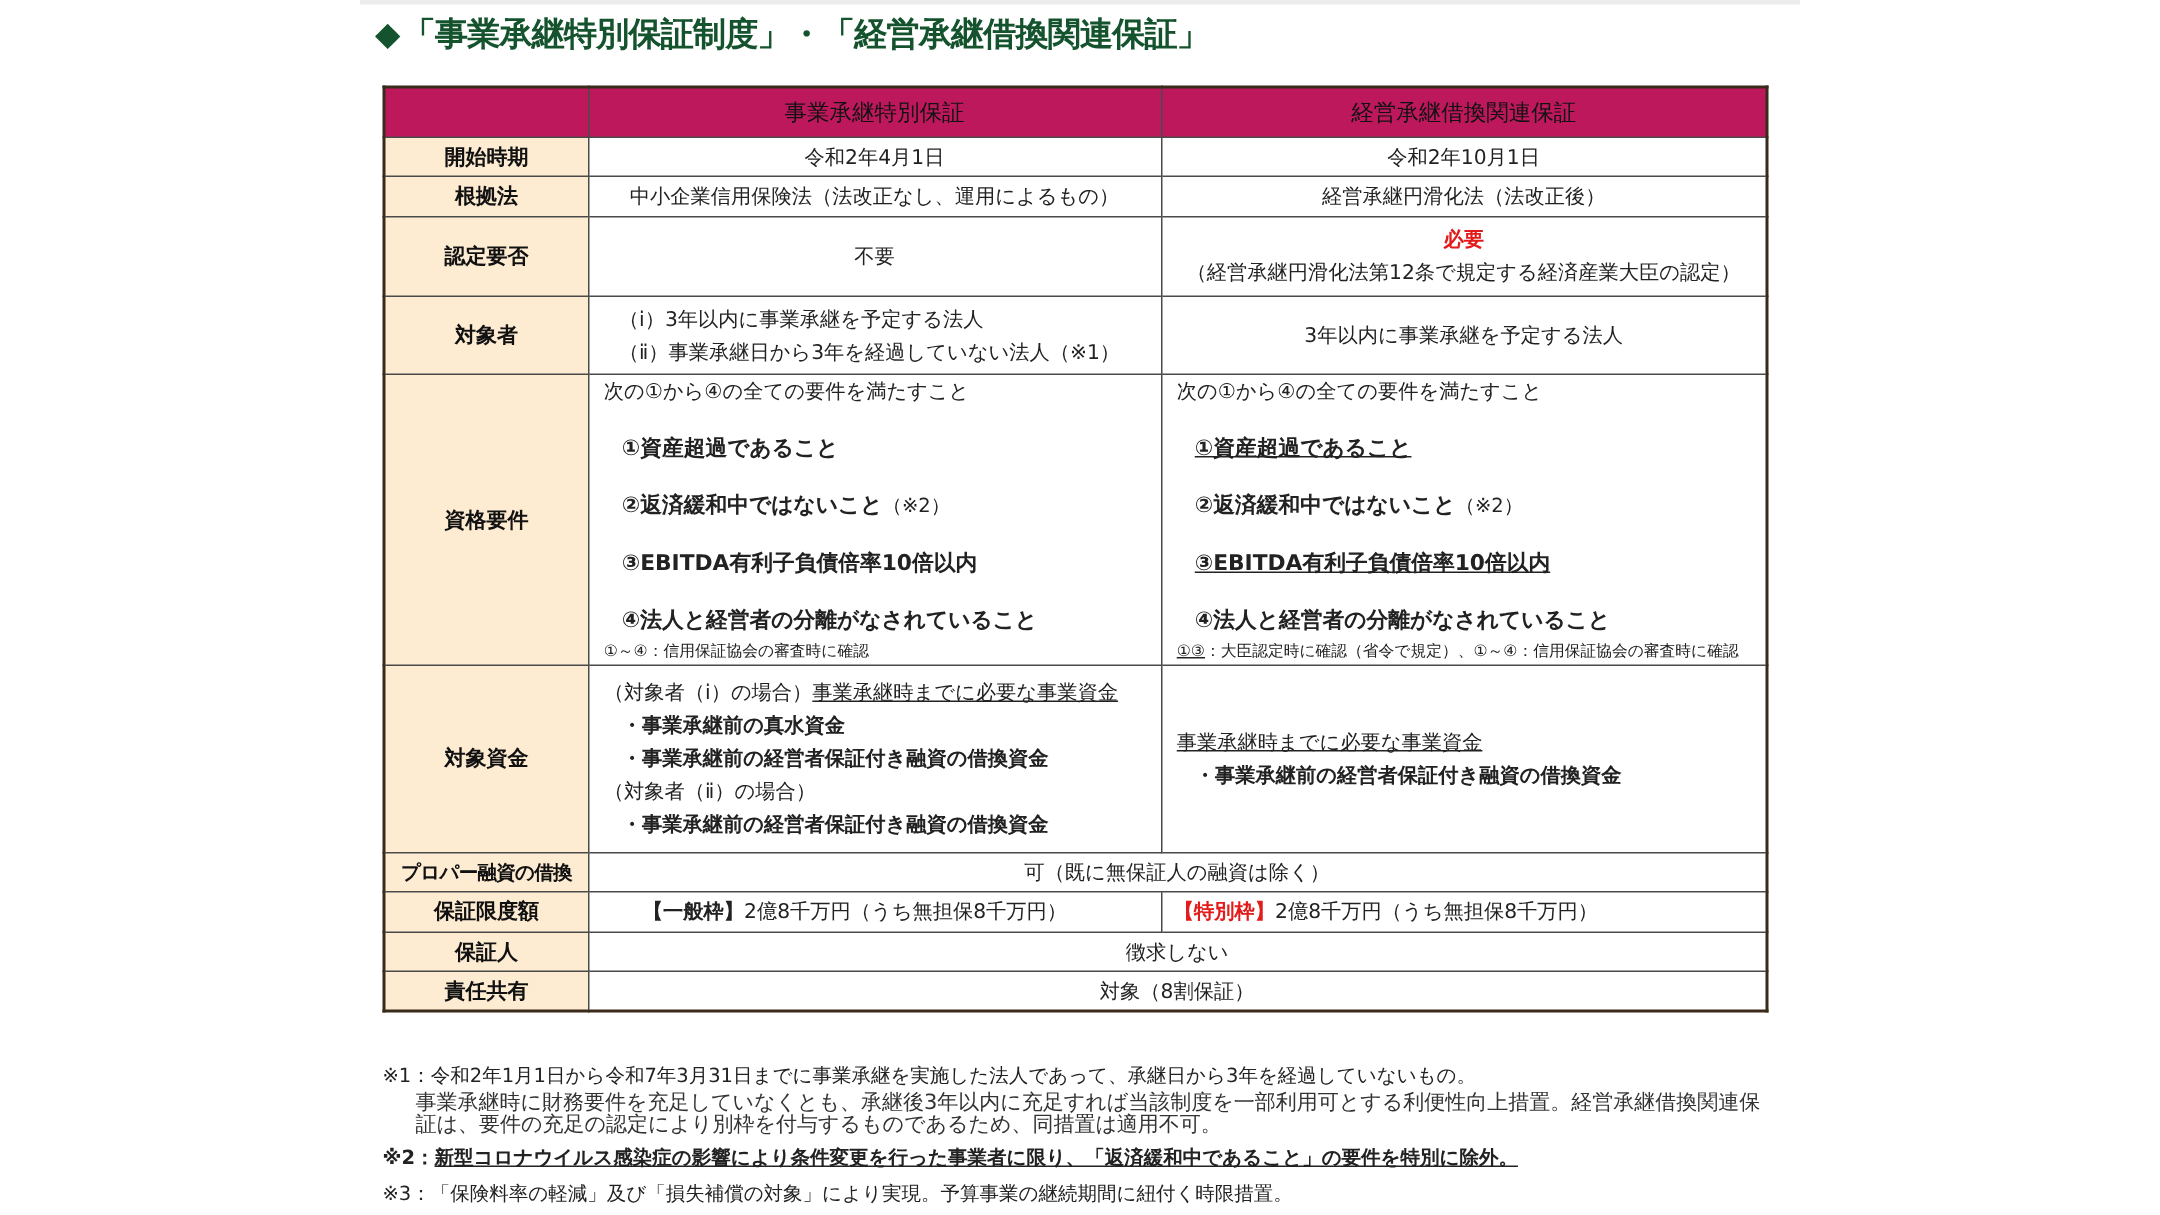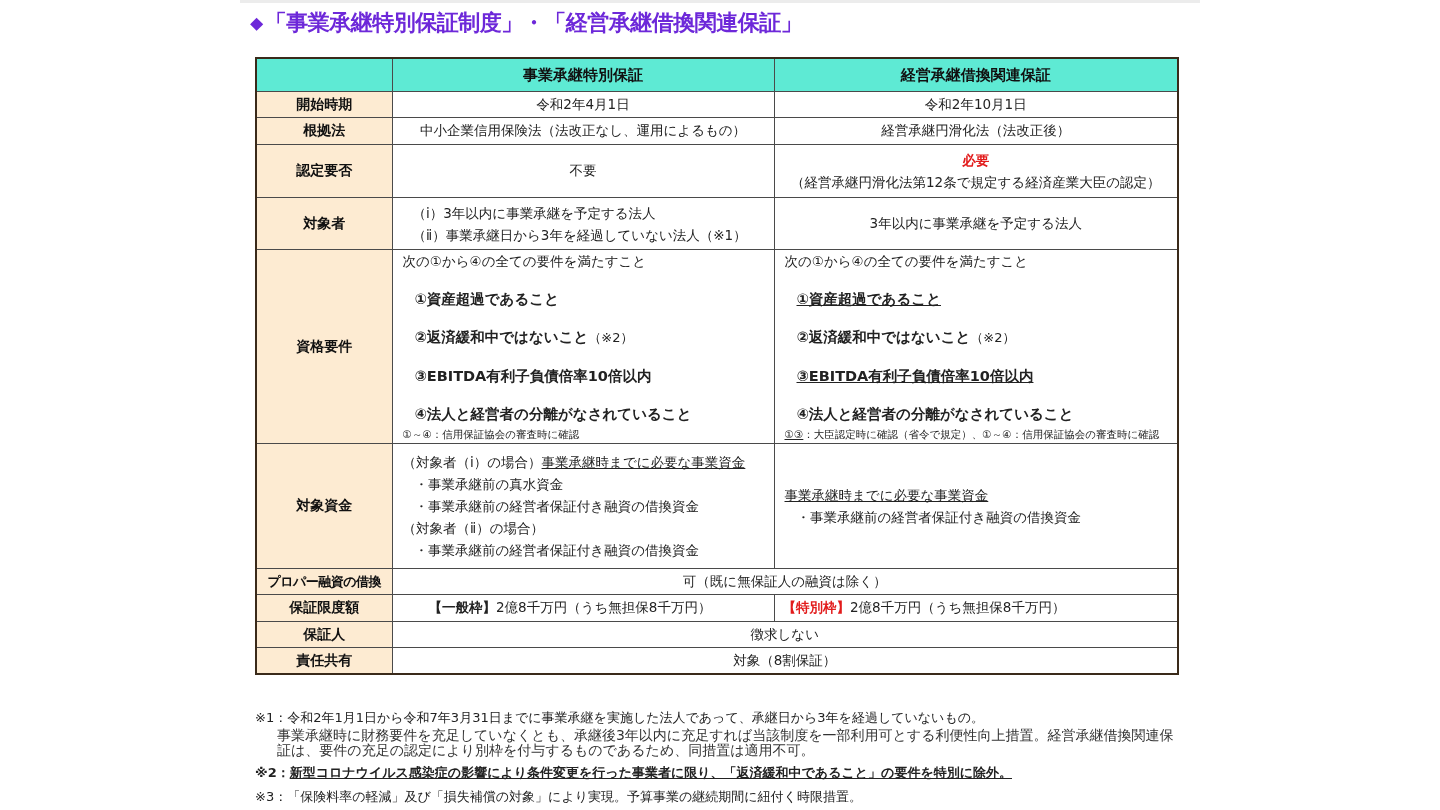--- a/index.html
+++ b/index.html
@@ -1,46 +1,46 @@
 <!DOCTYPE html>
 <html><head>
 <meta charset="utf-8">
 <style>
   html, body { margin: 0; padding: 0; background: #ffffff; }
   body { width: 1440px; height: 810px; position: relative; overflow: hidden;
          font-family: "DejaVu Sans", "Liberation Sans", sans-serif; color: #222; }
   .topbar { position: absolute; left: 240px; top: 0; width: 960px; height: 3px; background: #ececec; }
   .title { position: absolute; left: 250px; top: 8px; font-size: 22px; font-weight: bold;
-           letter-spacing: -0.5px; color: #6d28d9; white-space: nowrap; font-family: Liberation Mono, monospace; }
+           letter-spacing: -0.5px; color: #14532d; white-space: nowrap; }
   .title .diamond { font-size: 22px; margin-right: 2px; }
   table.cmp { position: absolute; left: 255px; top: 57px; width: 922px;
               border-collapse: collapse; table-layout: fixed; font-size: 13.5px; }
   table.cmp td, table.cmp th { border: 1px solid #4a4a4a; padding: 0 10px; }
   table.cmp { border: 2px solid #3a2a1a; }
-  th.hdr { background: #5eead4; height: 32px; font-size: 15px; font-weight: bold; color: #111; }
+  th.hdr { background: #be185d; height: 32px; font-size: 15px; font-weight: normal; color: #111; }
   td.label { background: #fdebd2; font-weight: bold; text-align: center; font-size: 14px;
              color: #111; white-space: nowrap; padding: 0 4px; }
   td.val { background: #fff; }
   td.center { text-align: center; }
   .r-start td { height: 25px; }
   .r-law td { height: 26px; }
   .r-cert td { height: 52px; }
   .r-target td { height: 51px; }
   .r-qual td { height: 140px; }
   .r-funds td { height: 124px; }
   .r-proper td { height: 25px; }
   .r-limit td { height: 26px; }
   .r-guarantor td { height: 25px; }
   .r-period td { height: 26px; }
   .r-share td { height: 25px; }
   .r-rate td { height: 52px; }
   .line { display: block; line-height: 22px; white-space: nowrap; }
   .line.small { font-size: 10.5px; line-height: 18px; }
   .line.bold { font-weight: bold; font-size: 14.5px; margin-top: 16px; }
-  .indent1 { padding-left: 12px; }
+  .indent1 { padding-left: 12px; font-weight: bold; }
   .indent2 { padding-left: 10px; }
   .ul { text-decoration: underline; }
   .red { color: #e21b1b; font-weight: bold; }
   .bold { font-weight: bold; }
   .notes { position: absolute; left: 255px; top: 708px; width: 930px; }
   .note { white-space: nowrap; }
   .note.n1 { font-size: 13px; line-height: 20px; }
   .note.sub { font-size: 14px; line-height: 15px; padding-left: 22px; color: #333; white-space: normal; width: 900px; }
   .note.n2 { font-size: 13px; font-weight: bold; line-height: 20px; margin-top: 5px; }
   .note.n3 { font-size: 13px; line-height: 20px; margin-top: 4px; }

